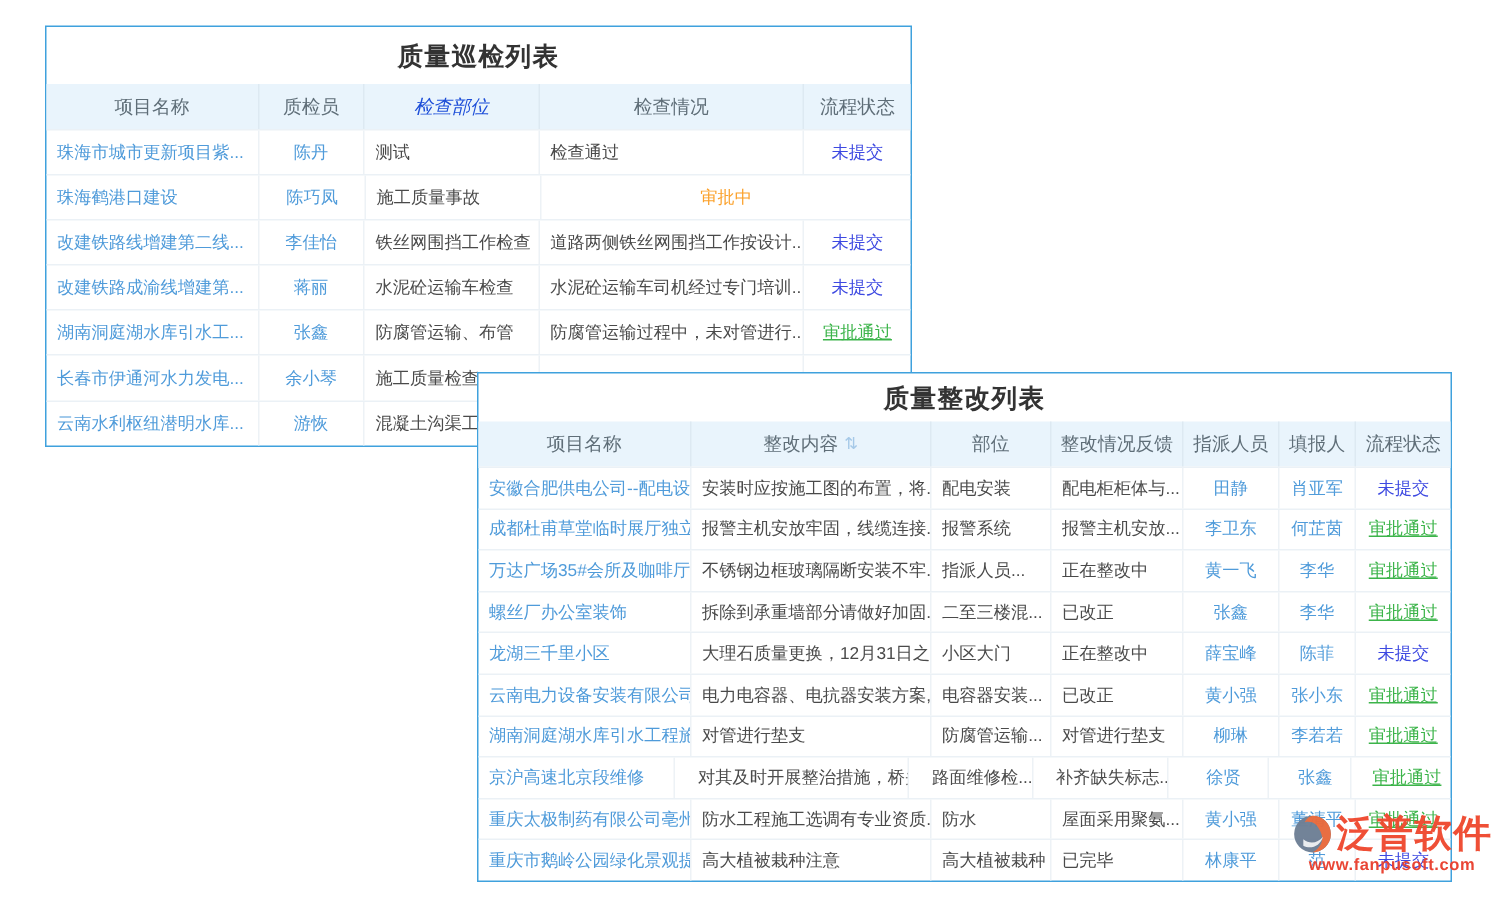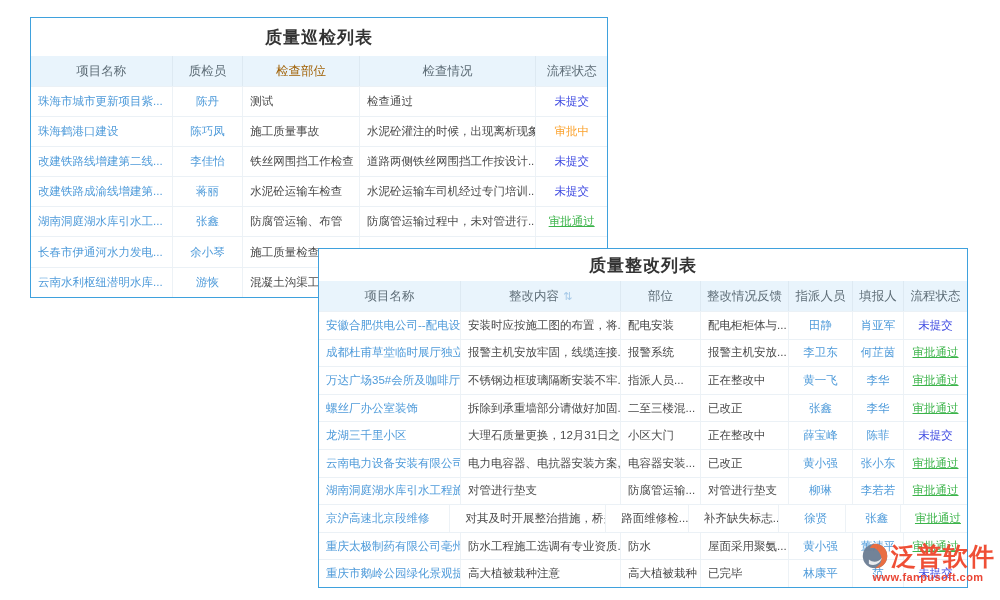--- a/index.html
+++ b/index.html
@@ -54,21 +54,21 @@
 
 <section class="panel" id="panel-1" style="left: 30px; top: 17px; width: 578px; height: 281px; border-color: rgb(63, 161, 221);">
   <div class="panel-title" style="height: 38px; color: rgb(51, 51, 51);">质量巡检列表</div>
   <div class="thead" style="height: 30px; background: rgb(233, 244, 252);">
       <div class="th" style="width: 142px; color: rgb(95, 110, 120);">
         <span>项目名称</span>
       </div>
       <div class="th" style="width: 71px; color: rgb(95, 110, 120);">
         <span>质检员</span>
       </div>
-      <div class="th" style="width: 117px; color: #a16207;">
+      <div class="th" style="width: 117px; color: #1d4ed8; font-style: italic;">
         <span>检查部位</span>
       </div>
       <div class="th" style="width: 177px; color: rgb(95, 110, 120);">
         <span>检查情况</span>
       </div>
       <div class="th" style="width: 71px; color: rgb(95, 110, 120);">
         <span>流程状态</span>
       </div>
     </div>
   <div class="tbody">
@@ -76,21 +76,20 @@
         <div class="td align-left" style="width: 142px; color: rgb(79, 155, 218);">珠海市城市更新项目紫...</div>
         <div class="td align-center" style="width: 71px; color: rgb(79, 155, 218);">陈丹</div>
         <div class="td align-left" style="width: 117px; color: rgb(74, 74, 74);">测试</div>
         <div class="td align-left" style="width: 177px; color: rgb(74, 74, 74);">检查通过</div>
         <div class="td align-center" style="width: 71px; color: rgb(61, 73, 225);">未提交</div>
       </div>
       <div class="tr" style="height: 30.1px;">
         <div class="td align-left" style="width: 142px; color: rgb(79, 155, 218);">珠海鹤港口建设</div>
         <div class="td align-center" style="width: 71px; color: rgb(79, 155, 218);">陈巧凤</div>
         <div class="td align-left" style="width: 117px; color: rgb(74, 74, 74); text-align: right;">施工质量事故</div>
-        <div class="td align-left" style="width: 177px; color: rgb(74, 74, 74);">水泥砼灌注的时候，出现离析现象</div>
         <div class="td align-center" style="width: 71px; color: rgb(251, 161, 43);">审批中</div>
       </div>
       <div class="tr" style="height: 30.1px;">
         <div class="td align-left" style="width: 142px; color: rgb(79, 155, 218);">改建铁路线增建第二线...</div>
         <div class="td align-center" style="width: 71px; color: rgb(79, 155, 218);">李佳怡</div>
         <div class="td align-left" style="width: 117px; color: rgb(74, 74, 74);">铁丝网围挡工作检查</div>
         <div class="td align-left" style="width: 177px; color: rgb(74, 74, 74);">道路两侧铁丝网围挡工作按设计...</div>
         <div class="td align-center" style="width: 71px; color: rgb(61, 73, 225);">未提交</div>
       </div>
       <div class="tr" style="height: 30.1px;">

